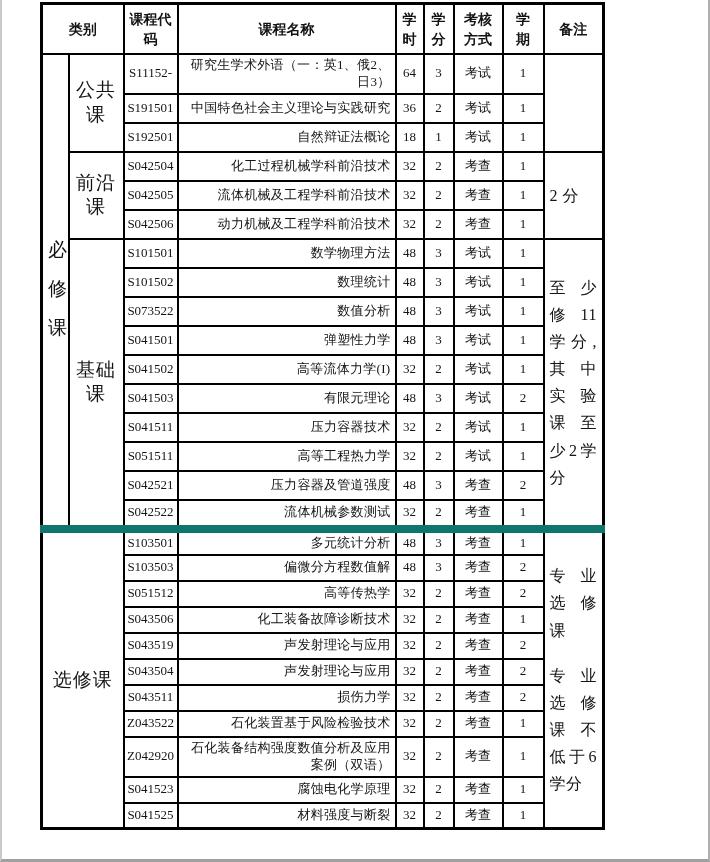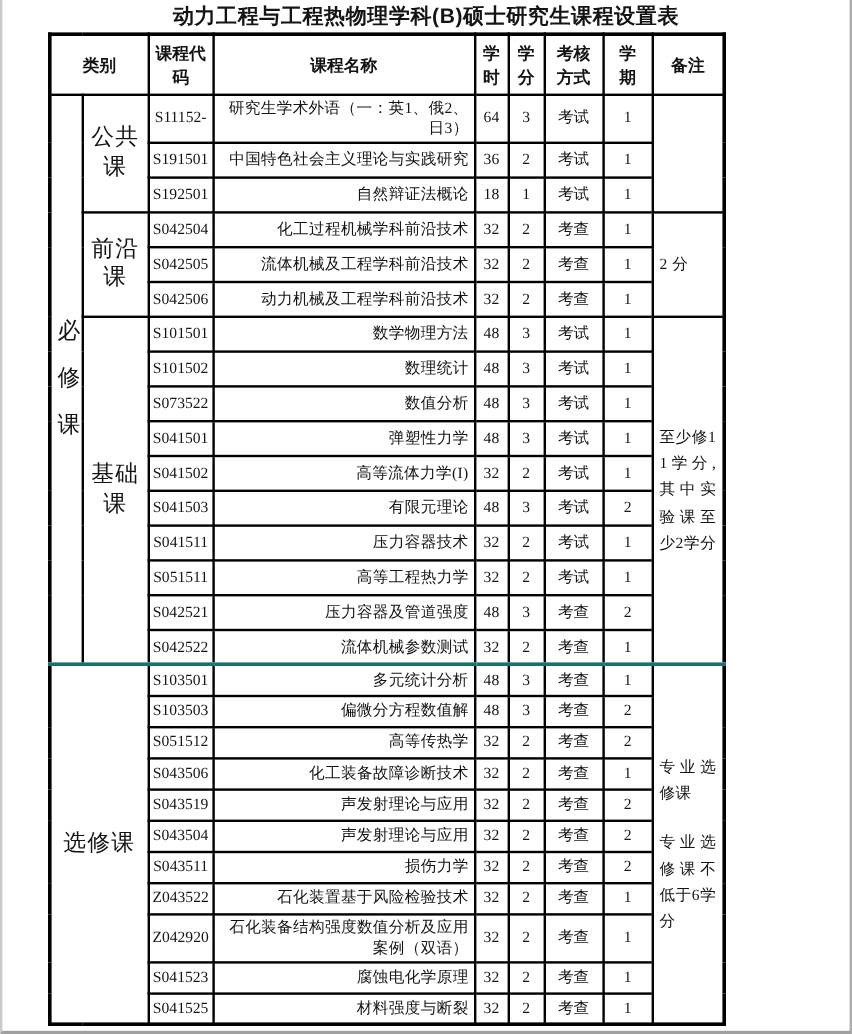--- a/index.html
+++ b/index.html
@@ -27,35 +27,34 @@
     font-family:"Liberation Sans","DejaVu Sans",sans-serif;
     font-weight:700;font-size:14px;line-height:1.45;
     white-space:pre-line;text-align:center;vertical-align:middle;
     height:46px;padding:1px 0;
   }
   td{font-size:13px;text-align:center;vertical-align:middle;padding:1px 2px;line-height:1.3}
   td.name{text-align:right;padding:2px 4px 2px 7px;letter-spacing:.3px}
   td.cat{font-size:19px;letter-spacing:1px}
   td.vert{letter-spacing:0;padding:0 5px;line-height:2.05;word-break:break-all}
   td.remark{
-    font-size:13px;text-align:justify;text-align-last:left;
+    font-size:16px;text-align:justify;text-align-last:left;
     word-break:break-all;padding:3px 5px;line-height:1.7;vertical-align:middle;letter-spacing:.5px;
   }
   td.remark .p2{margin-top:18px}
   tbody.sec1 tr{height:29px}
   tbody.sec2 tr{height:26px}
   tr.h30{height:30px}
   tr.h41{height:41px}
-  tbody.sec2 tr:first-child td{border-top:3px solid #0f766e}
+  tbody.sec2 tr:first-child td{border-top:8px solid #0f766e}
 </style>
 </head>
 <body>
 
 <div class="page">
-  <div class="title">动力工程与工程热物理学科(B)硕士研究生课程设置表</div>
 
   <table>
     <colgroup>
       <col class="c1">
         <col class="c2">
         <col class="c3">
         <col class="c4">
         <col class="c5">
       <col class="c6">
         <col class="c7">

